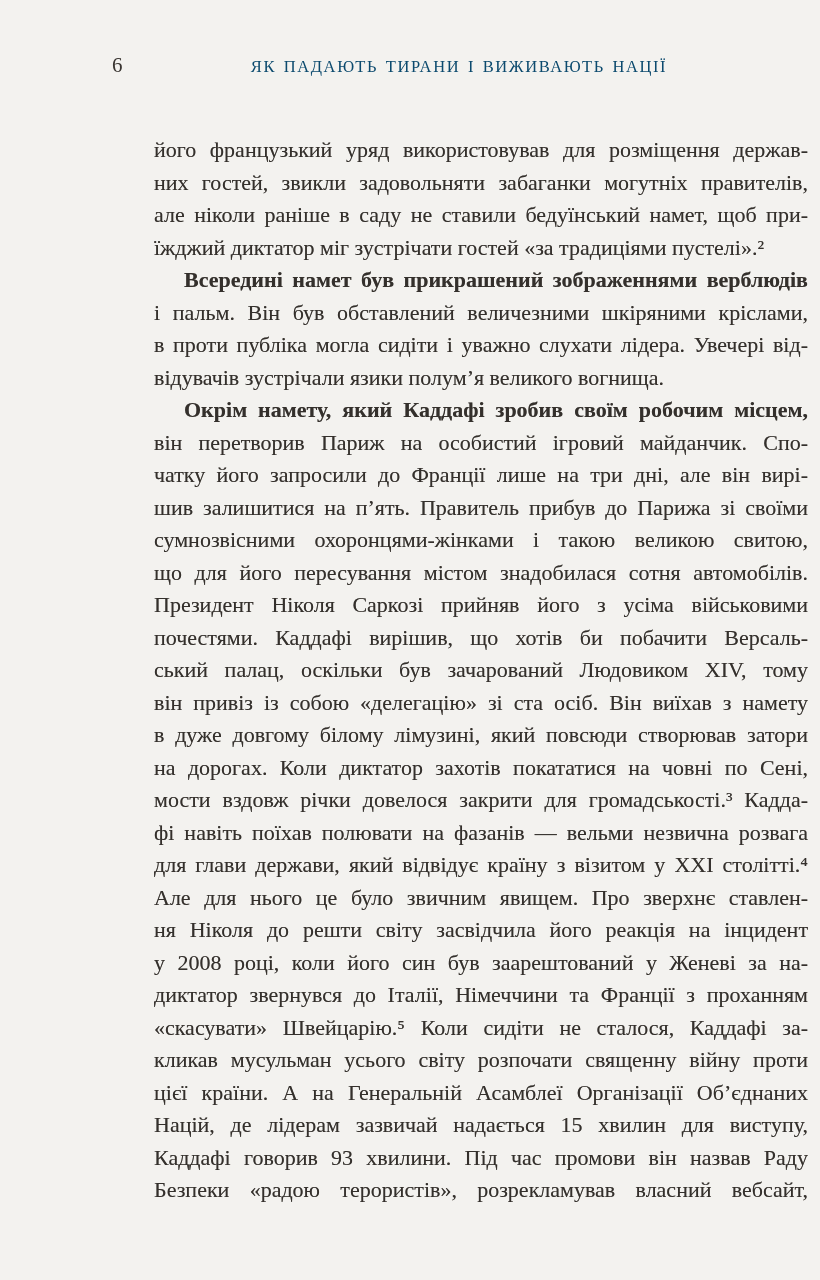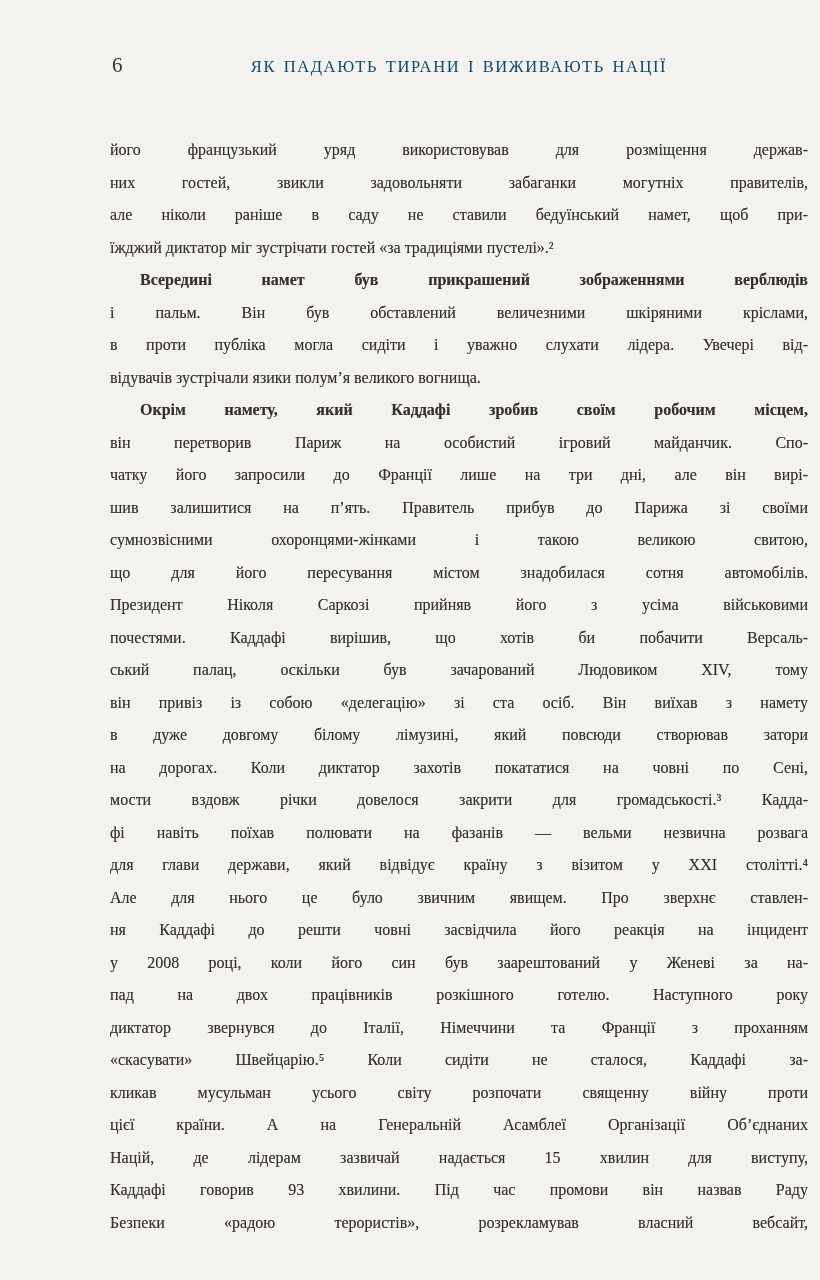--- a/index.html
+++ b/index.html
@@ -52,26 +52,27 @@
     word-spacing: 2px;
     color: #0c4a6e;
     white-space: nowrap;
   }
   .body {
     margin-top: 54px;
   }
   .line {
     height: 32.5px;
     line-height: 32.5px;
-    font-size: 16px;
+    font-size: 22px;
     overflow: hidden;
     text-align: justify;
     text-align-last: justify;
     white-space: normal;
     text-shadow: 0 0 0.5px rgba(52,48,44,0.45);
+    margin-left: 44px;
   }
   .line.end {
     text-align-last: left;
   }
   .line.indent {
     text-indent: 30px;
     font-weight: bold;
   }
 </style>
 </head>
@@ -101,23 +102,22 @@
         <div class="line">Президент Ніколя Саркозі прийняв його з усіма військовими</div>
         <div class="line">почестями. Каддафі вирішив, що хотів би побачити Версаль-</div>
         <div class="line">ський палац, оскільки був зачарований Людовиком XIV, тому</div>
         <div class="line">він привіз із собою «делегацію» зі ста осіб. Він виїхав з намету</div>
         <div class="line">в дуже довгому білому лімузині, який повсюди створював затори</div>
         <div class="line">на дорогах. Коли диктатор захотів покататися на човні по Сені,</div>
         <div class="line">мости вздовж річки довелося закрити для громадськості.³ Кадда-</div>
         <div class="line">фі навіть поїхав полювати на фазанів — вельми незвична розвага</div>
         <div class="line">для глави держави, який відвідує країну з візитом у XXI столітті.⁴</div>
         <div class="line">Але для нього це було звичним явищем. Про зверхнє ставлен-</div>
-        <div class="line">ня Каддафі до решти човні засвідчила його реакція на інцидент</div>
+        <div class="line">ня Ніколя до решти світу засвідчила його реакція на інцидент</div>
         <div class="line">у 2008 році, коли його син був заарештований у Женеві за на-</div>
-        <div class="line">пад на двох працівників розкішного готелю. Наступного року</div>
         <div class="line">диктатор звернувся до Італії, Німеччини та Франції з проханням</div>
         <div class="line">«скасувати» Швейцарію.⁵ Коли сидіти не сталося, Каддафі за-</div>
         <div class="line">кликав мусульман усього світу розпочати священну війну проти</div>
         <div class="line">цієї країни. А на Генеральній Асамблеї Організації Об’єднаних</div>
         <div class="line">Націй, де лідерам зазвичай надається 15 хвилин для виступу,</div>
         <div class="line">Каддафі говорив 93 хвилини. Під час промови він назвав Раду</div>
         <div class="line">Безпеки «радою терористів», розрекламував власний вебсайт,</div>
       </main>
   </div>
 </div>

